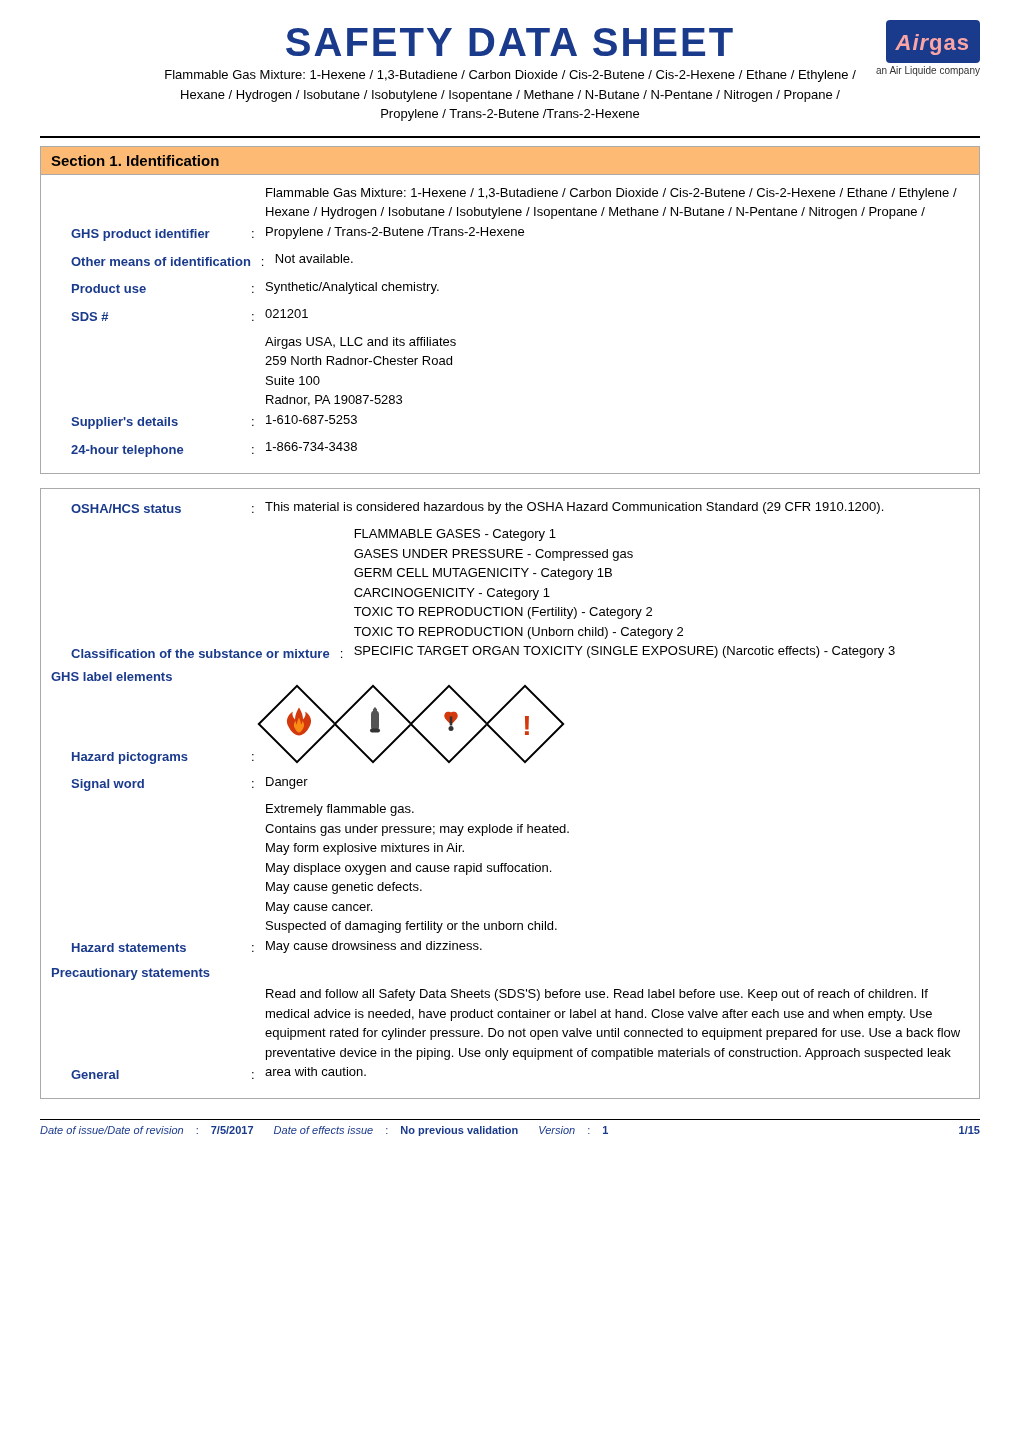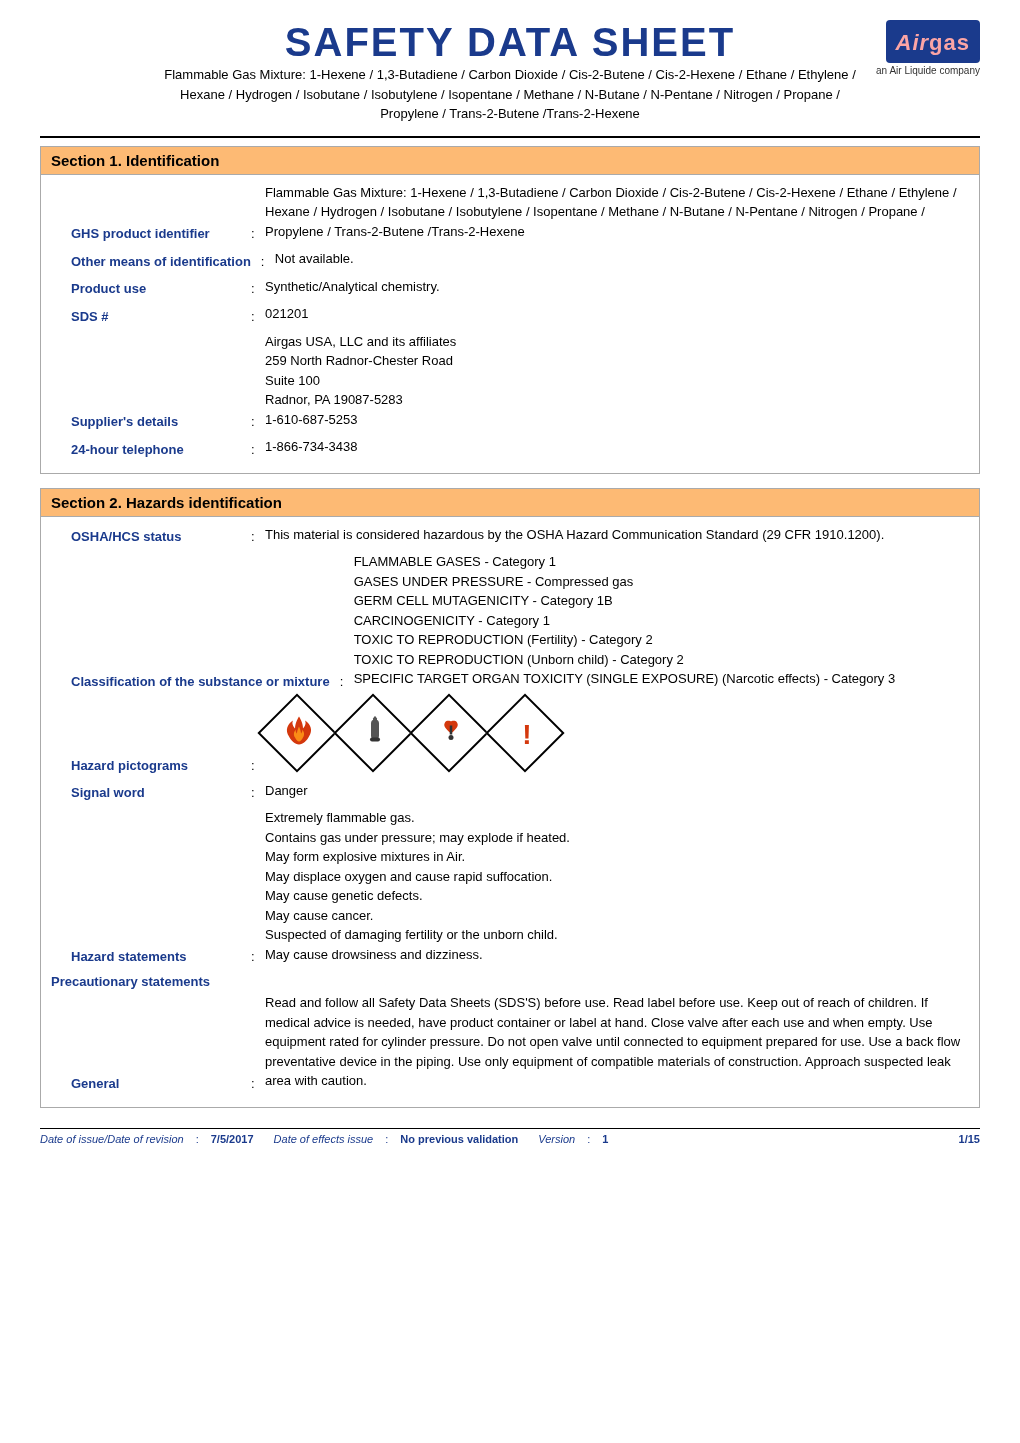--- a/index.html
+++ b/index.html
@@ -219,21 +219,20 @@
     <div class="field-row">
       <div class="field-label">24-hour telephone</div>
       <div class="field-colon">:</div>
       <div class="field-value">1-866-734-3438</div>
     </div>
 
   </div>
 </div>
 
 <div class="section-box">
-  <div class="section-header">Section 2. Hazards identification</div>
   <div class="section-body">
 
     <div class="field-row">
       <div class="field-label">OSHA/HCS status</div>
       <div class="field-colon">:</div>
       <div class="field-value">This material is considered hazardous by the OSHA Hazard Communication Standard (29 CFR 1910.1200).</div>
     </div>
 
     <div class="field-row">
       <div class="field-label">Classification of the substance or mixture</div>
@@ -242,20 +241,21 @@
         FLAMMABLE GASES - Category 1<br>
         GASES UNDER PRESSURE - Compressed gas<br>
         GERM CELL MUTAGENICITY - Category 1B<br>
         CARCINOGENICITY - Category 1<br>
         TOXIC TO REPRODUCTION (Fertility) - Category 2<br>
         TOXIC TO REPRODUCTION (Unborn child) - Category 2<br>
         SPECIFIC TARGET ORGAN TOXICITY (SINGLE EXPOSURE) (Narcotic effects) - Category 3
       </div>
     </div>
 
+    <div class="sub-section-label">GHS label elements</div>
 
     <div class="field-row">
       <div class="field-label">Hazard pictograms</div>
       <div class="field-colon">:</div>
       <div class="field-value">
         <div class="pictograms-row">
 
           <div class="diamond-container">
             <div class="diamond-border"></div>
             <div class="diamond-icon">

